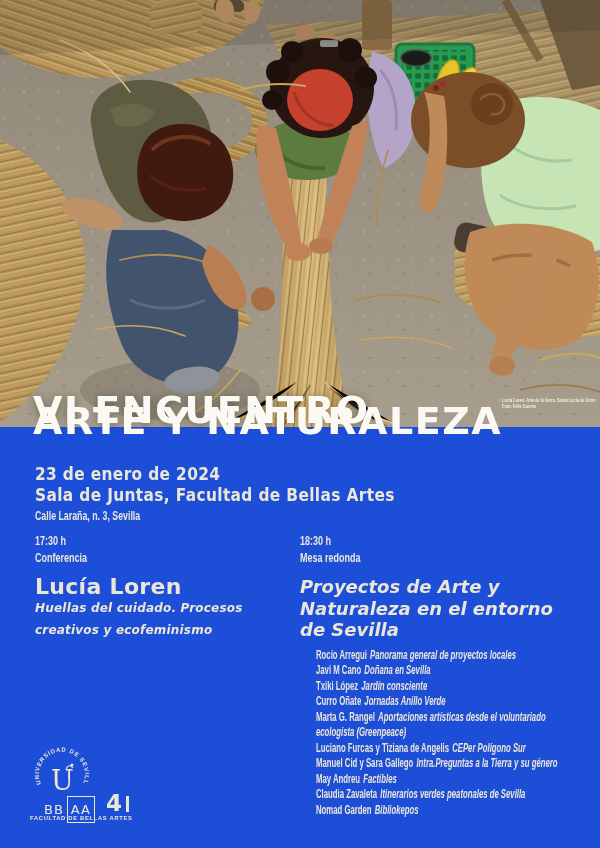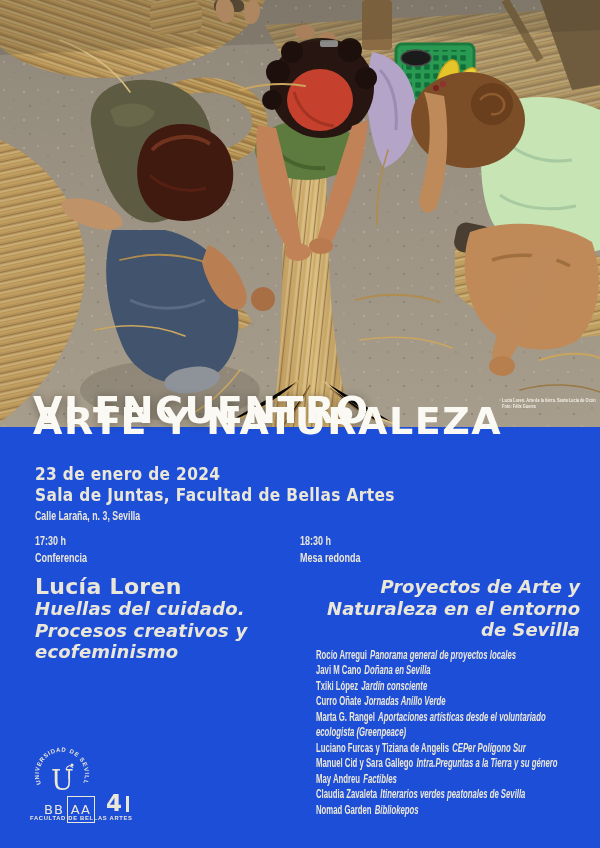--- a/index.html
+++ b/index.html
@@ -15,22 +15,22 @@
   .date-line{font-size:17.5px;font-weight:bold;letter-spacing:.4px;line-height:21px;white-space:nowrap;}
   .addr{font-family:"Liberation Sans",sans-serif;font-size:12.5px;font-weight:bold;line-height:14px;
         margin-top:3px;transform:scaleX(.8);transform-origin:0 0;white-space:nowrap;}
   .col{position:absolute;top:533px;}
   .col-left{left:35px;width:250px;}
   .col-right{left:300px;width:300px;}
   .cond{font-family:"Liberation Sans",sans-serif;font-weight:bold;transform:scaleX(.72);
         transform-origin:0 0;white-space:nowrap;}
   .time,.type{font-size:12.5px;line-height:17px;}
   .speaker{margin-top:9px;font-size:22px;font-weight:bold;letter-spacing:.3px;line-height:22px;}
-  .talk{font-size:18px;font-weight:bold;font-style:italic;line-height:21.5px;width:242px;letter-spacing:.2px;}
-  .session{margin-top:9px;font-size:18px;font-weight:bold;font-style:italic;line-height:21.5px;width:280px;text-align:right;}
+  .talk{font-size:12px;font-weight:bold;font-style:italic;line-height:21.5px;width:242px;letter-spacing:.2px;}
+  .session{margin-top:9px;font-size:18px;font-weight:bold;font-style:italic;line-height:21.5px;width:280px;}
   .plist{margin-left:16px;margin-top:7px;width:420px;transform:scaleX(.62);transform-origin:0 0;
          font-family:"Liberation Sans",sans-serif;}
   .p-row{font-size:12.5px;line-height:15.5px;font-weight:bold;}
   .p-name{font-weight:bold;}
   .p-proj{font-style:italic;margin-left:5px;}
   .credit{position:absolute;left:502px;top:398px;font-family:"Liberation Sans",sans-serif;
           font-size:4.6px;line-height:5.8px;color:#f2efe6;font-weight:bold;
           transform:scaleX(.85);transform-origin:0 0;white-space:nowrap;}
   .seal{position:absolute;left:30px;top:741px;}
   .bbaa{position:absolute;left:44px;top:796px;display:flex;align-items:center;gap:3px;

